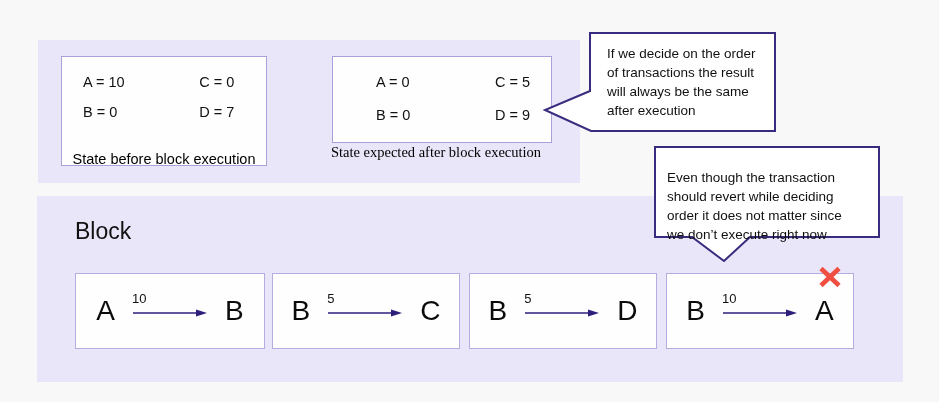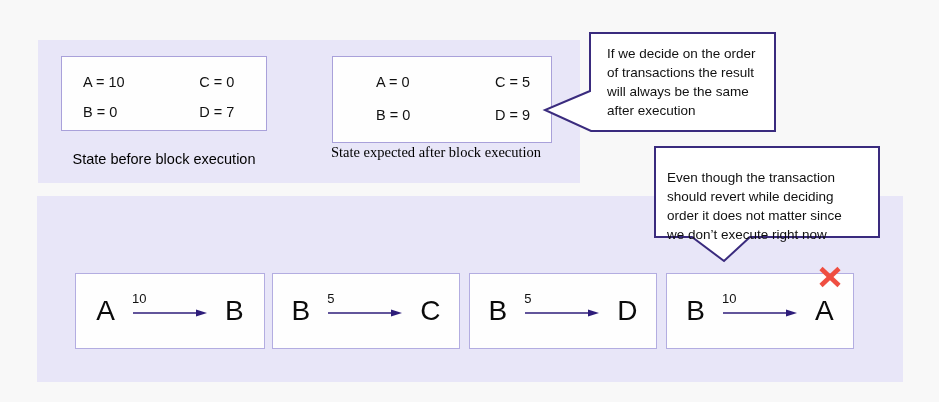--- a/index.html
+++ b/index.html
@@ -4,21 +4,21 @@
 <style>
   html,body{margin:0;padding:0;background:#f8f8f8;}
   body{font-family:"Liberation Sans", sans-serif;color:#111;}
   #stage{position:relative;width:939px;height:402px;background:#f8f8f8;overflow:hidden;}
 
   .panel{position:absolute;background:#e8e6f8;}
   #top-panel{left:38px;top:40px;width:542px;height:143px;}
   #bottom-panel{left:37px;top:196px;width:866px;height:186px;}
 
   .state-box{position:absolute;background:#fefefe;border:1px solid #a9a1da;box-sizing:border-box;}
-  #state-box-before{left:61px;top:56px;width:206px;height:75px;}
+  #state-box-before{left:61px;top:56px;width:206px;height:110px;}
   #state-box-after{left:332px;top:56px;width:220px;height:87px;}
   .state-grid{display:grid;grid-template-columns:auto auto;font-size:14.5px;line-height:17px;}
   #state-box-before .state-grid{padding:17px 0 0 21px;column-gap:43px;row-gap:13px;}
   #state-box-after .state-grid{padding:17px 0 0 43px;column-gap:64px;row-gap:16px;}
 
   .state-label{position:absolute;font-size:14.5px;text-align:center;color:#000000;}
   #state-label-before{left:61px;top:151px;width:206px;}
   #state-label-after{left:311px;top:144px;width:250px;font-family:Liberation Serif, serif;}
 
   .callout-svg{position:absolute;overflow:visible;}
@@ -80,20 +80,21 @@
 after execution</div>
 
   <svg id="callout-revert-svg" class="callout-svg" width="240" height="126" viewBox="0 0 240 126">
     <path d="M 5 5 L 229 5 L 229 95 L 100 95 L 74 119 L 42 95 L 5 95 Z" fill="#ffffff" stroke="#3a2b7e" stroke-width="2" stroke-linejoin="miter"></path>
   </svg>
   <div id="callout-revert-text" class="callout-text">Even though the transaction
 should revert while deciding
 order it does not matter since
 we don’t execute right now</div>
 
+  <div id="block-title">Block</div>
 
   <div id="tx-1" class="tx-box">
     <span class="tx-letter">A</span>
     <span class="tx-arrow">
       <span class="tx-amount">10</span>
       <svg width="76" height="10" viewBox="0 0 76 10">
         <line x1="1" y1="5" x2="65" y2="5" stroke="#2e1d7a" stroke-width="1.6"></line>
         <polygon points="64,1.5 75,5 64,8.5" fill="#2e1d7a"></polygon>
       </svg>
     </span>

